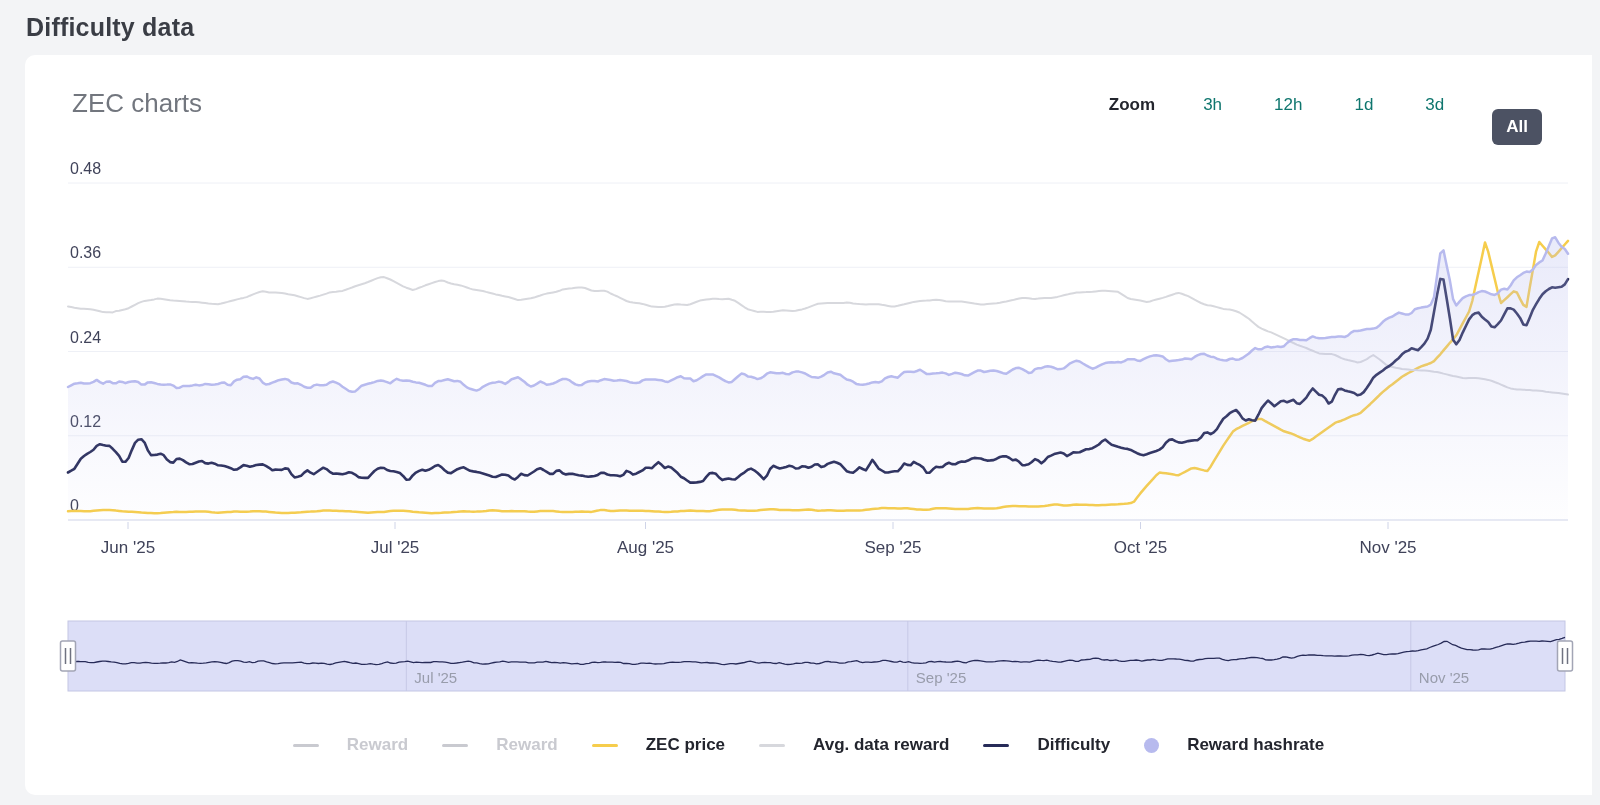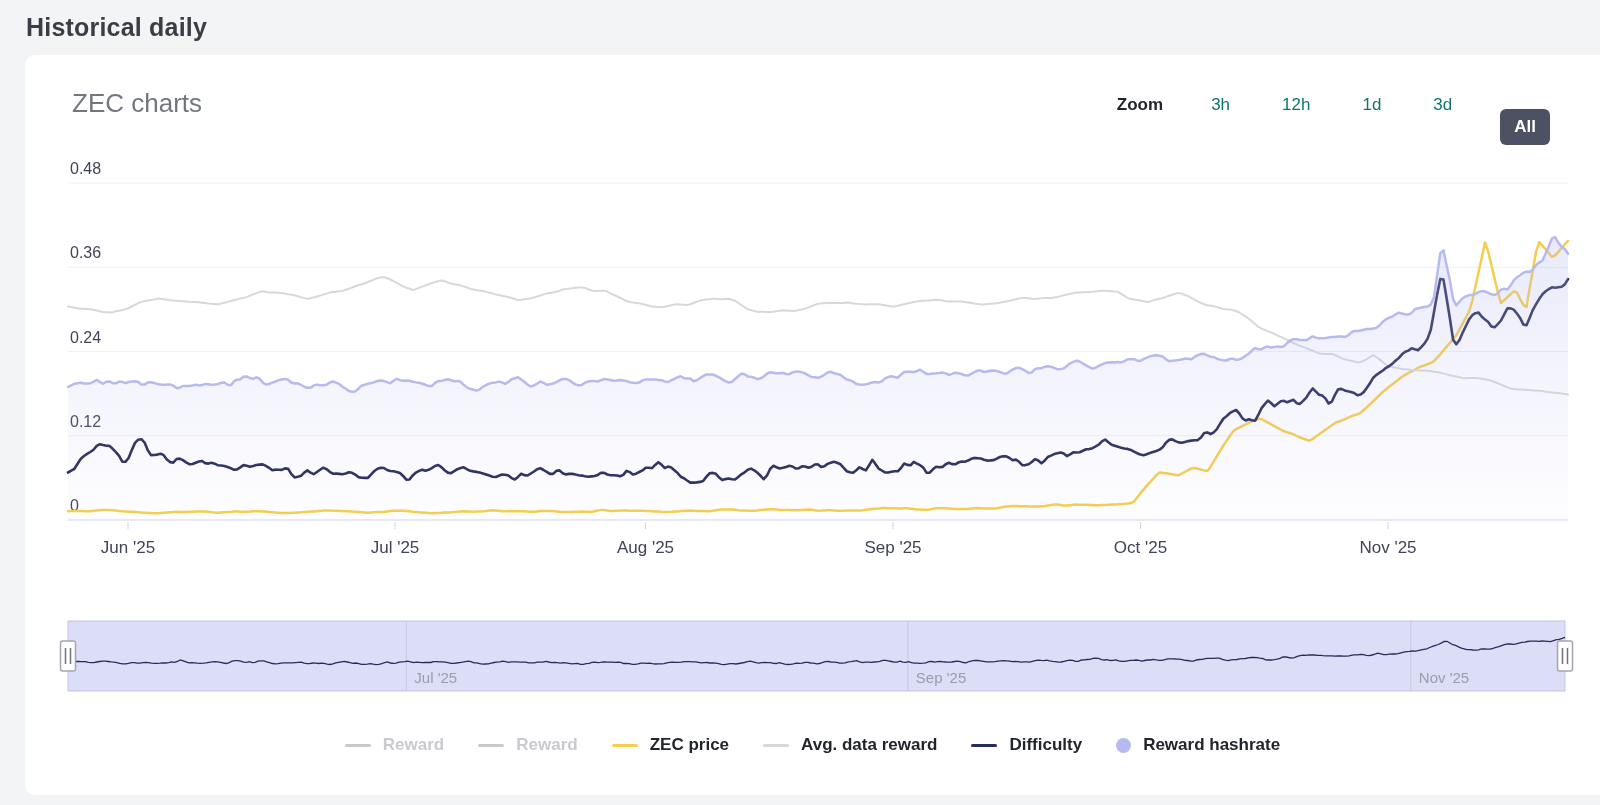--- a/index.html
+++ b/index.html
@@ -7,21 +7,21 @@
     width:1600px;height:805px;overflow:hidden;
     background:#f3f4f6;
     font-family:"Liberation Sans", sans-serif;
     position:relative;
   }
   .page-title{
     position:absolute;left:26px;top:-4px;
     font-size:25px;font-weight:700;color:#3a3d45;letter-spacing:.2px;
   }
   .card{
-    position:absolute;left:25px;top:55px;right:0;height:740px;
+    position:absolute;left:25px;top:55px;right:8px;height:740px;
     background:#ffffff;border-radius:10px 0 0 10px;
   }
   .card-title{
     position:absolute;left:47px;top:33px;
     font-size:26px;font-weight:400;color:#72767e;
   }
   .zoom-row{
     position:absolute;top:30px;right:50px;
     display:flex;align-items:center;gap:44px;height:40px;
   }
@@ -32,31 +32,31 @@
   }
   .zoom-opt.active{
     background:#4c5263;color:#ffffff;font-weight:700;padding:8px 14px;margin-top:44px;
   }
   #chart-svg{position:absolute;left:0;top:90px;}
   #nav-svg{position:absolute;left:0;top:560px;}
   .legend{
     position:absolute;left:0;top:680px;width:100%;
     display:flex;justify-content:center;align-items:center;gap:34px;
   }
-  .lg-item{display:flex;align-items:center;gap:12px;cursor:pointer;}
+  .lg-item{display:flex;align-items:center;gap:28px;cursor:pointer;}
   .lg-label{font-size:17px;font-weight:700;color:#23252e;}
   .lg-line{display:inline-block;width:26px;height:3px;border-radius:2px;}
   .lg-circle{display:inline-block;width:15px;height:15px;border-radius:50%;}
   .lg-item.off .lg-label{color:#c9cad0;}
   text{font-family:"Liberation Sans", sans-serif;}
 </style>
 </head>
 <body>
 
-<h1 class="page-title">Historical daily</h1>
+<h1 class="page-title">Difficulty data</h1>
 
 <div class="card">
   <div class="card-title">ZEC charts</div>
 
   <div class="zoom-row">
     <span class="zoom-label">Zoom</span>
 
   <button class="zoom-opt">3h</button>
       <button class="zoom-opt">12h</button>
       <button class="zoom-opt">1d</button>

